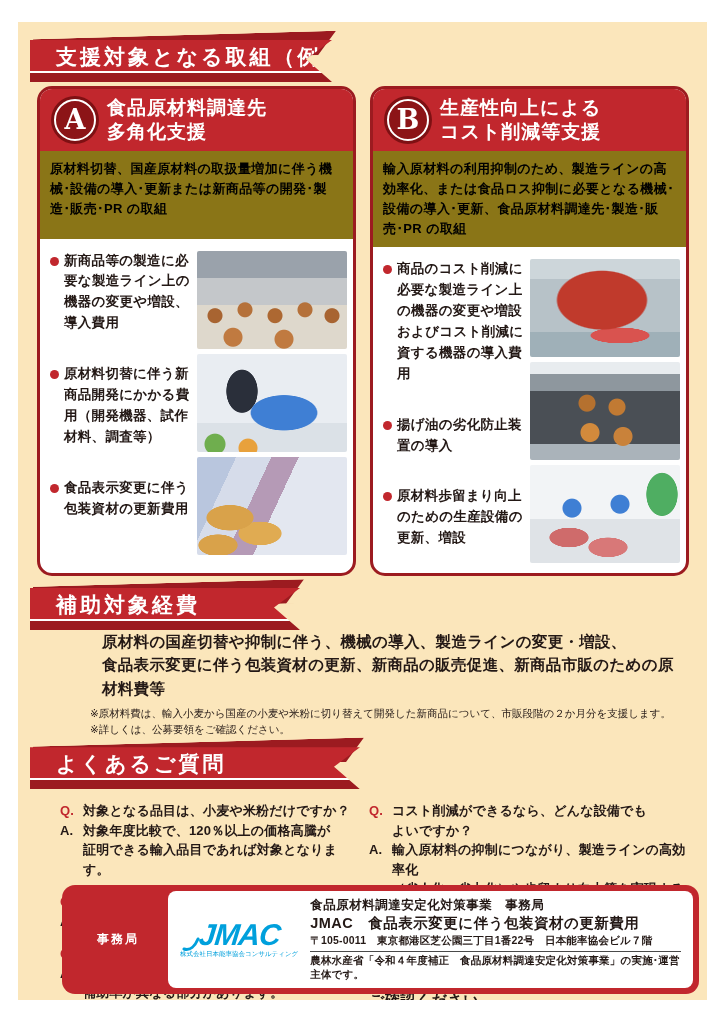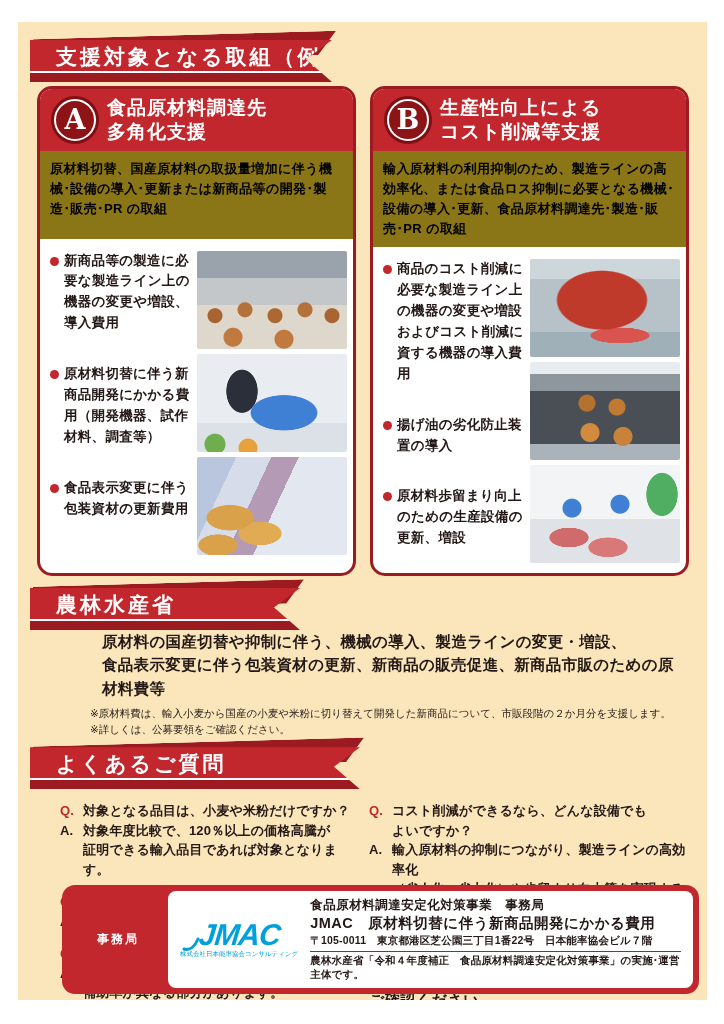--- a/index.html
+++ b/index.html
@@ -170,21 +170,21 @@
           <div class="ph ph-b2"></div>
           <div class="ph ph-b3"></div>
         </div>
       </div>
     </div>
 
   </div>
 
   <div class="ribbon ribbon-2">
     <div class="band">
-      <span>農林水産省</span>
+      <span>補助対象経費</span>
     </div>
   </div>
   <div class="exp-body">原材料の国産切替や抑制に伴う、機械の導入、製造ラインの変更・増設、
 食品表示変更に伴う包装資材の更新、新商品の販売促進、新商品市販のための原材料費等</div>
   <div class="exp-notes">
     <div>※原材料費は、輸入小麦から国産の小麦や米粉に切り替えて開発した新商品について、市販段階の２か月分を支援します。</div>
     <div>※詳しくは、公募要領をご確認ください。</div>
   </div>
 
   <div class="ribbon ribbon-3">
@@ -252,21 +252,21 @@
     <div class="footer-inner">
       <div class="jmac">
         <span class="jmac-word">JMAC</span>
         <svg class="jmac-swoosh" width="30" height="14" viewBox="0 0 30 14">
           <path d="M2 12 C8 14 13 9 16 2" stroke="#00A0DC" stroke-width="3" fill="none" stroke-linecap="round"></path>
         </svg>
         <div class="jmac-tag">株式会社日本能率協会コンサルティング</div>
       </div>
       <div class="footer-text">
         <div class="ft-line1">食品原材料調達安定化対策事業　事務局</div>
-        <div class="ft-line2">JMAC　原材料切替に伴う新商品開発にかかる費用</div>
+        <div class="ft-line2">JMAC　食品表示変更に伴う包装資材の更新費用</div>
         <div class="ft-addr">〒105-0011　東京都港区芝公園三丁目1番22号　日本能率協会ビル７階</div>
         <hr class="ft-hr">
         <div class="ft-note">農林水産省「令和４年度補正　食品原材料調達安定化対策事業」の実施･運営主体です。</div>
       </div>
     </div>
   </div>
 
 </div>
 </div>
 

